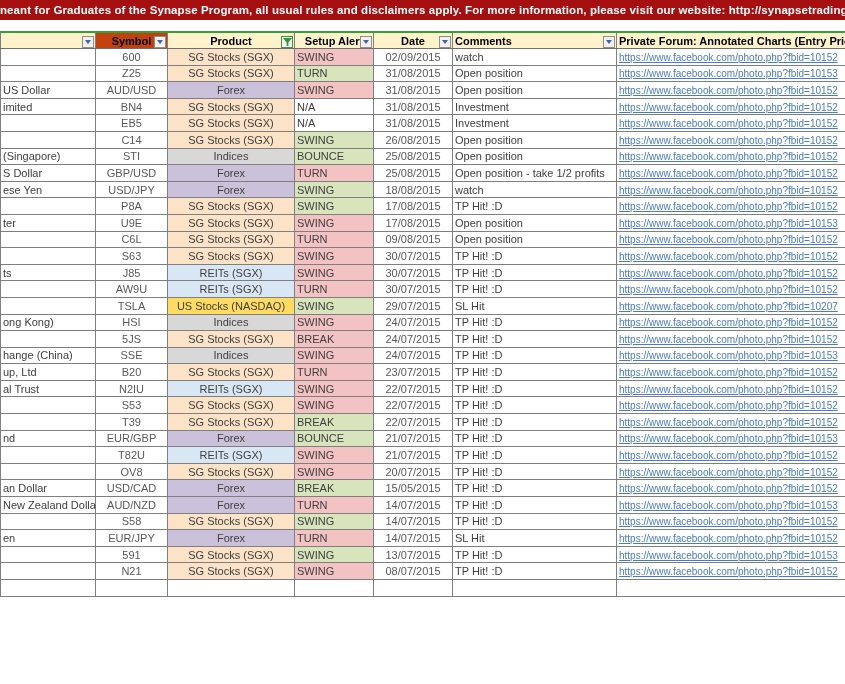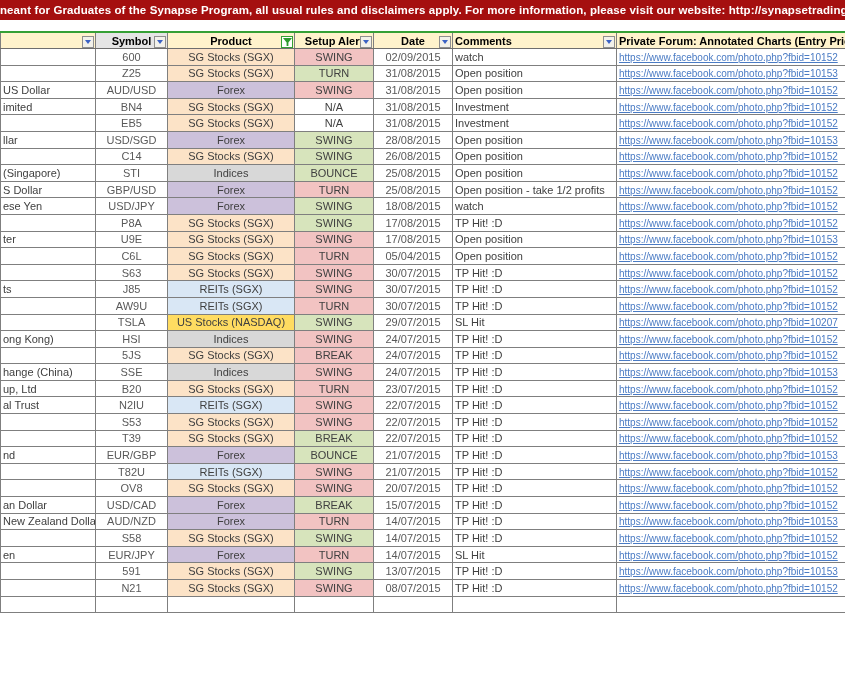--- a/index.html
+++ b/index.html
@@ -24,21 +24,21 @@
     background:#FFF3CC;font-weight:bold;color:#000;
     height:15px;position:relative;border-top:2px solid #35A035;
     border-bottom:1px solid #6e6e6e;
   }
   table.sheet td{height:15.6px;}
   .al-left{text-align:left;}
   .al-center{text-align:center;}
   .c-name{color:#404040;}
   .c-symbol,.c-date{color:#595959;text-align:center;}
   .c-product{color:#404040;text-align:center;}
-  .c-alert{color:#404040;text-align:center;}
+  .c-alert{color:#404040;text-align:left;}
   .c-comment{color:#404040;padding-left:3px;}
   .c-link a{font-size:10px;text-decoration:underline;cursor:pointer;}
   .dd-btn{
     position:absolute;right:1px;top:3px;width:12px;height:12px;
     background:#F2F1EA;border:1px solid #8f8f8f;box-sizing:border-box;
     display:flex;align-items:center;justify-content:center;cursor:pointer;
   }
   .dd-arrow{
     width:0;height:0;border-left:3px solid transparent;
     border-right:3px solid transparent;border-top:4px solid #3B62C4;
@@ -63,21 +63,21 @@
       <col style="width: 79px;">
       <col style="width: 79px;">
       <col style="width: 164px;">
       <col style="width: 229px;">
     </colgroup>
   <thead>
       <tr id="header-row">
         <th class="al-left" style="background: rgb(255, 243, 204);"><span class="header-label"></span><span class="dd-btn">
             <span class="dd-arrow"></span>
           </span></th>
-        <th class="al-center" style="background: #e5e5e5;"><span class="header-label">Symbol</span><span class="dd-btn">
+        <th class="al-center" style="background: #c2410c;"><span class="header-label">Symbol</span><span class="dd-btn">
             <span class="dd-arrow"></span>
           </span></th>
         <th class="al-center" style="background: rgb(255, 243, 204);"><span class="header-label">Product</span><span class="filter-btn">
             <svg width="9" height="9" viewBox="0 0 10 10">
               <polygon points="0,0 10,0 6,5 6,9 4,9 4,5" fill="#2E9B2E"></polygon>
             </svg>
           </span></th>
         <th class="al-center" style="background: rgb(255, 243, 204);"><span class="header-label">Setup Alert</span><span class="dd-btn">
             <span class="dd-arrow"></span>
           </span></th>
@@ -128,29 +128,20 @@
         <td class="c-link al-left"><a style="color: rgb(74, 123, 196);">https://www.facebook.com/photo.php?fbid=10152</a></td>
       </tr>
       <tr>
         <td class="c-name al-left"></td>
         <td class="c-symbol al-center">EB5</td>
         <td class="c-product al-center" style="background: rgb(252, 227, 199);">SG Stocks (SGX)</td>
         <td class="c-alert al-center" style="background: rgb(255, 255, 255);">N/A</td>
         <td class="c-date al-center">31/08/2015</td>
         <td class="c-comment al-left">Investment</td>
         <td class="c-link al-left"><a style="color: rgb(74, 123, 196);">https://www.facebook.com/photo.php?fbid=10152</a></td>
-      </tr>
-      <tr>
-        <td class="c-name al-left">llar</td>
-        <td class="c-symbol al-center">USD/SGD</td>
-        <td class="c-product al-center" style="background: rgb(204, 193, 219);">Forex</td>
-        <td class="c-alert al-center" style="background: rgb(215, 228, 188);">SWING</td>
-        <td class="c-date al-center">28/08/2015</td>
-        <td class="c-comment al-left">Open position</td>
-        <td class="c-link al-left"><a style="color: rgb(74, 123, 196);">https://www.facebook.com/photo.php?fbid=10153</a></td>
       </tr>
       <tr>
         <td class="c-name al-left"></td>
         <td class="c-symbol al-center">C14</td>
         <td class="c-product al-center" style="background: rgb(252, 227, 199);">SG Stocks (SGX)</td>
         <td class="c-alert al-center" style="background: rgb(215, 228, 188);">SWING</td>
         <td class="c-date al-center">26/08/2015</td>
         <td class="c-comment al-left">Open position</td>
         <td class="c-link al-left"><a style="color: rgb(74, 123, 196);">https://www.facebook.com/photo.php?fbid=10152</a></td>
       </tr>
@@ -197,21 +188,21 @@
         <td class="c-alert al-center" style="background: rgb(242, 195, 194);">SWING</td>
         <td class="c-date al-center">17/08/2015</td>
         <td class="c-comment al-left">Open position</td>
         <td class="c-link al-left"><a style="color: rgb(74, 123, 196);">https://www.facebook.com/photo.php?fbid=10153</a></td>
       </tr>
       <tr>
         <td class="c-name al-left"></td>
         <td class="c-symbol al-center">C6L</td>
         <td class="c-product al-center" style="background: rgb(252, 227, 199);">SG Stocks (SGX)</td>
         <td class="c-alert al-center" style="background: rgb(242, 195, 194);">TURN</td>
-        <td class="c-date al-center">05/04/2015</td>
+        <td class="c-date al-center">09/08/2015</td>
         <td class="c-comment al-left">Open position</td>
         <td class="c-link al-left"><a style="color: rgb(74, 123, 196);">https://www.facebook.com/photo.php?fbid=10152</a></td>
       </tr>
       <tr>
         <td class="c-name al-left"></td>
         <td class="c-symbol al-center">S63</td>
         <td class="c-product al-center" style="background: rgb(252, 227, 199);">SG Stocks (SGX)</td>
         <td class="c-alert al-center" style="background: rgb(242, 195, 194);">SWING</td>
         <td class="c-date al-center">30/07/2015</td>
         <td class="c-comment al-left">TP Hit! :D</td>
@@ -332,21 +323,21 @@
         <td class="c-alert al-center" style="background: rgb(242, 195, 194);">SWING</td>
         <td class="c-date al-center">20/07/2015</td>
         <td class="c-comment al-left">TP Hit! :D</td>
         <td class="c-link al-left"><a style="color: rgb(74, 123, 196);">https://www.facebook.com/photo.php?fbid=10152</a></td>
       </tr>
       <tr>
         <td class="c-name al-left">an Dollar</td>
         <td class="c-symbol al-center">USD/CAD</td>
         <td class="c-product al-center" style="background: rgb(204, 193, 219);">Forex</td>
         <td class="c-alert al-center" style="background: rgb(215, 228, 188);">BREAK</td>
-        <td class="c-date al-center">15/07/2015</td>
+        <td class="c-date al-center">15/05/2015</td>
         <td class="c-comment al-left">TP Hit! :D</td>
         <td class="c-link al-left"><a style="color: rgb(74, 123, 196);">https://www.facebook.com/photo.php?fbid=10152</a></td>
       </tr>
       <tr>
         <td class="c-name al-left">New Zealand Dollar</td>
         <td class="c-symbol al-center">AUD/NZD</td>
         <td class="c-product al-center" style="background: rgb(204, 193, 219);">Forex</td>
         <td class="c-alert al-center" style="background: rgb(242, 195, 194);">TURN</td>
         <td class="c-date al-center">14/07/2015</td>
         <td class="c-comment al-left">TP Hit! :D</td>

